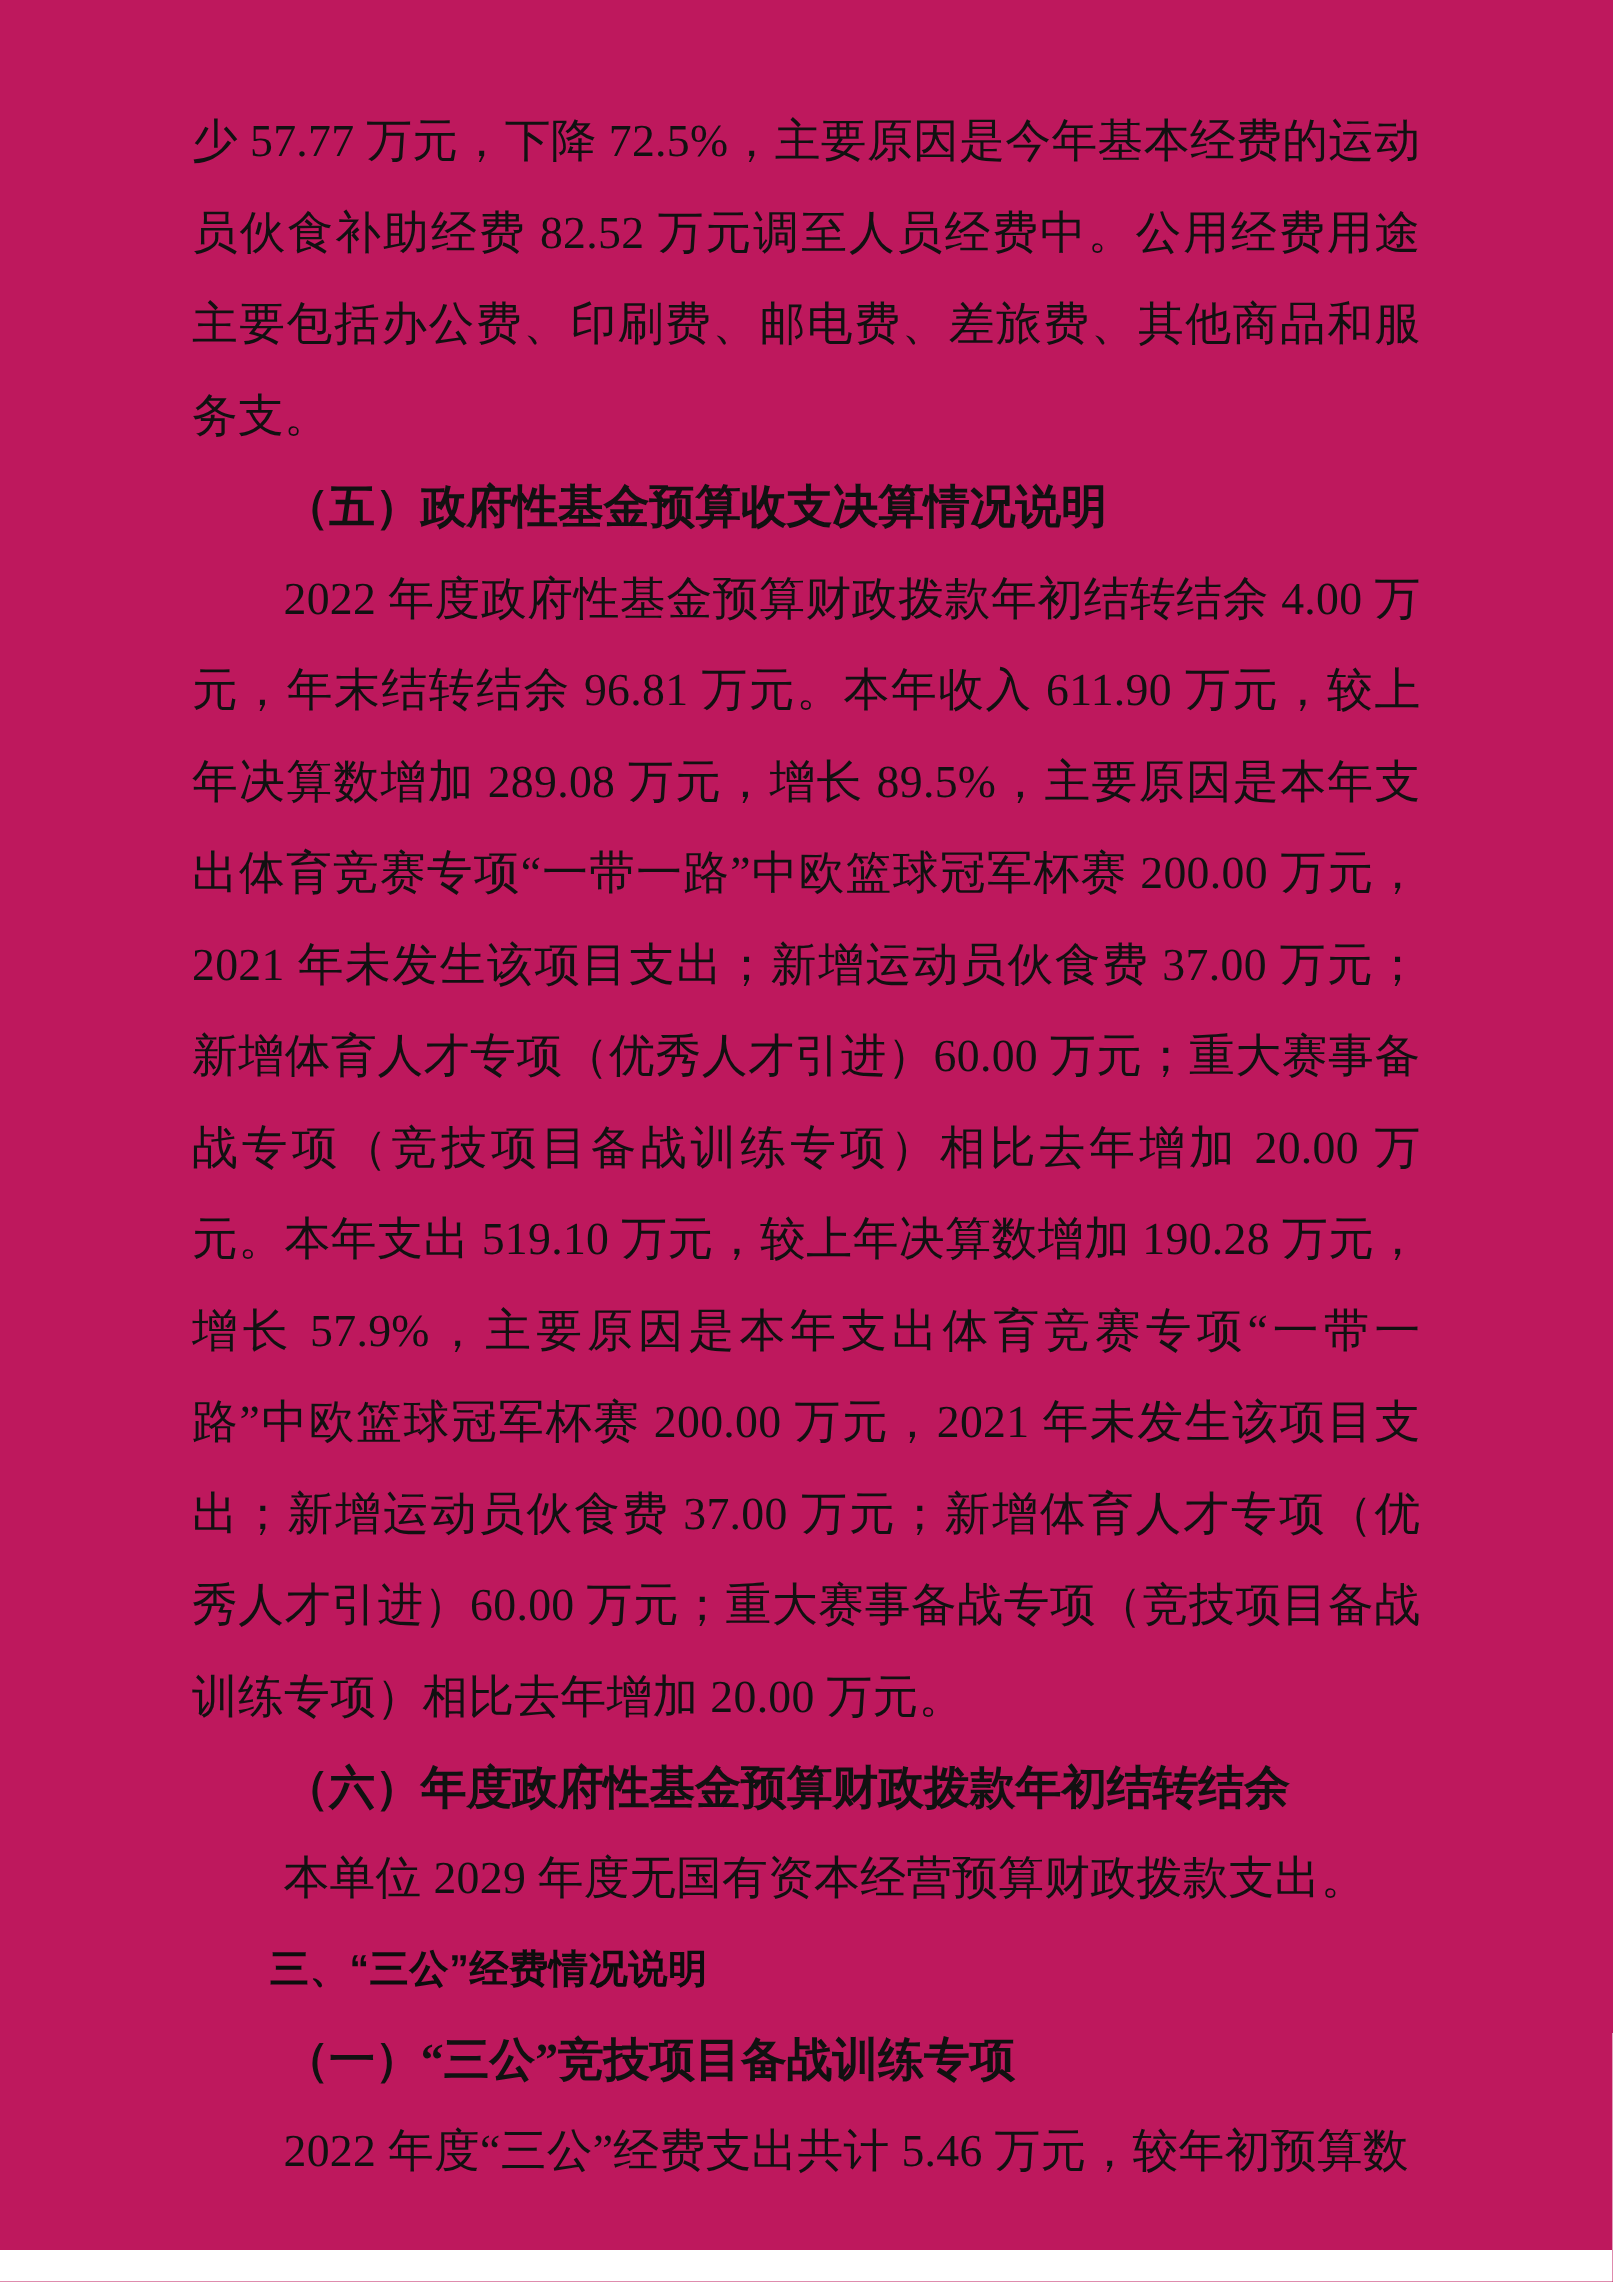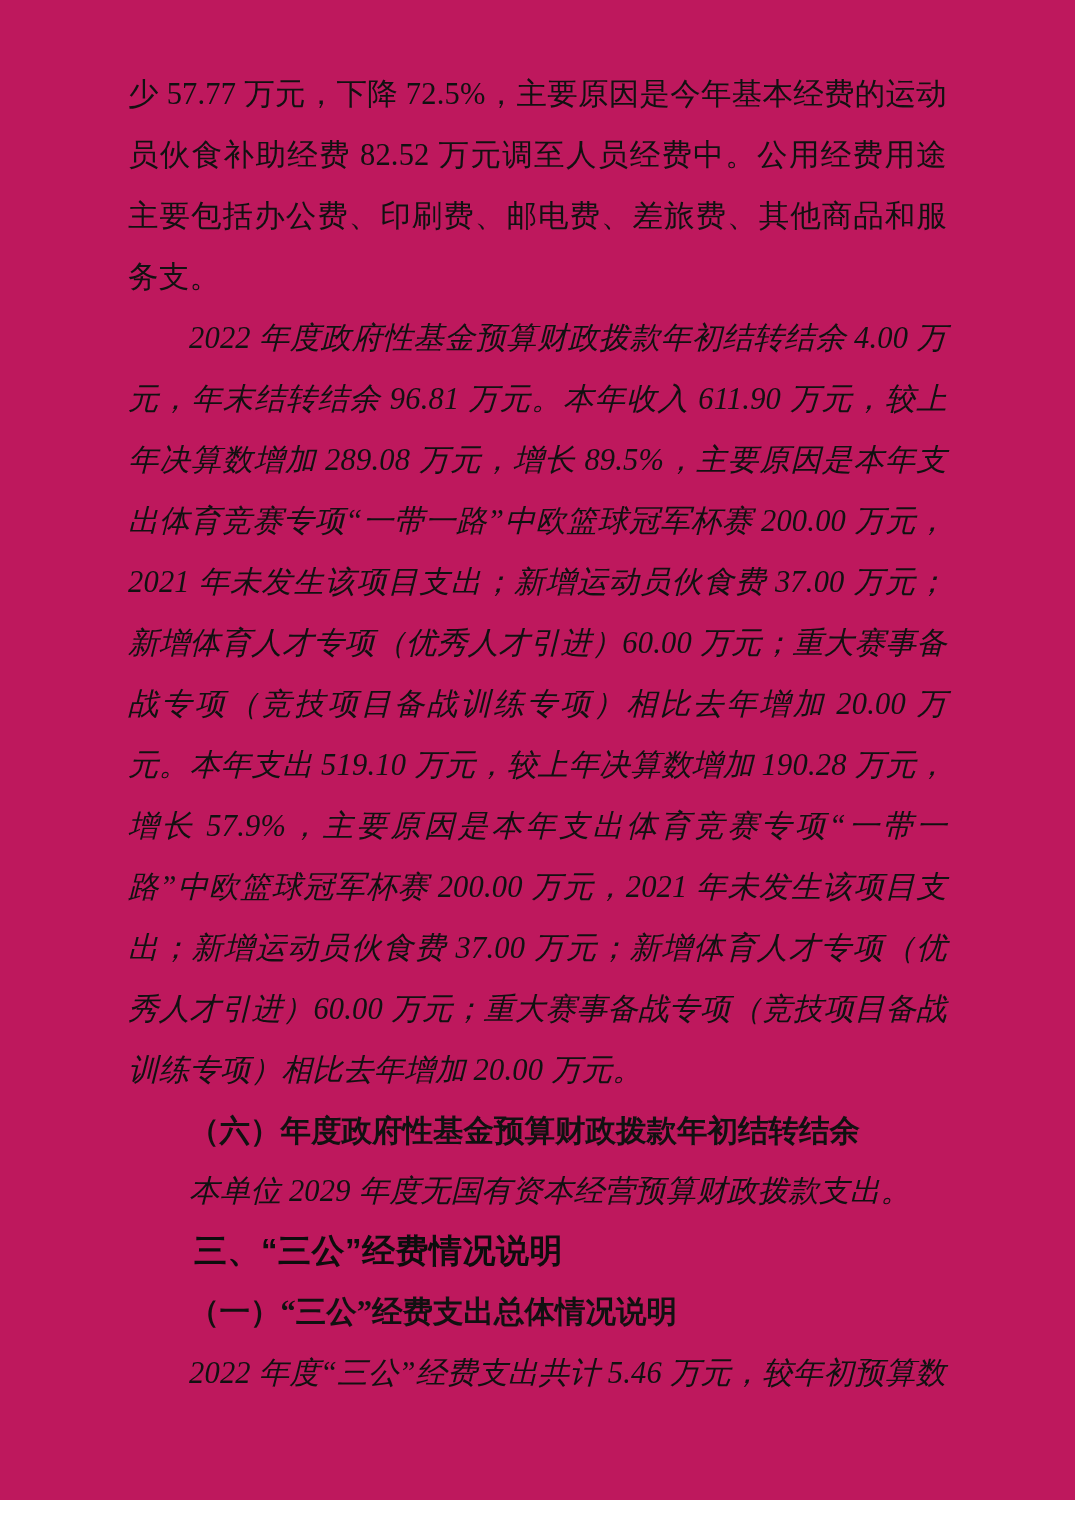--- a/index.html
+++ b/index.html
@@ -27,58 +27,58 @@
   .para {
     font-size: 30.5px;
     line-height: 61px;
     text-align: justify;
     text-justify: inter-ideograph;
     letter-spacing: 0.2px;
     color: #111111;
   }
   .indent {
     text-indent: 2em;
-    font-style: italic;
   }
   .heading-sub {
     font-size: 30.5px;
     line-height: 61px;
     text-indent: 2em;
     font-weight: bold;
     color: #111111;
     font-family: "Liberation Serif", "DejaVu Serif", serif;
   }
   .heading-main {
-    font-size: 33px;
+    font-size: 26px;
     line-height: 62px;
     text-indent: 2em;
     font-weight: bold;
     color: #0d0d0d;
     font-family: "Liberation Sans", "DejaVu Sans", sans-serif;
     letter-spacing: 0.5px;
   }
   .tight {
     line-height: 58px;
   }
 </style>
 </head>
 <body>
 
 <div class="page">
   <div class="doc-body">
 
     <p class="para">少 57.77 万元，下降 72.5%，主要原因是今年基本经费的运动员伙食补助经费 82.52 万元调至人员经费中。公用经费用途主要包括办公费、印刷费、邮电费、差旅费、其他商品和服务支。</p>
 
+    <p class="heading-sub">（五）政府性基金预算收支决算情况说明</p>
 
     <p class="para indent">2022 年度政府性基金预算财政拨款年初结转结余 4.00 万元，年末结转结余 96.81 万元。本年收入 611.90 万元，较上年决算数增加 289.08 万元，增长 89.5%，主要原因是本年支出体育竞赛专项“一带一路”中欧篮球冠军杯赛 200.00 万元，2021 年未发生该项目支出；新增运动员伙食费 37.00 万元；新增体育人才专项（优秀人才引进）60.00 万元；重大赛事备战专项（竞技项目备战训练专项）相比去年增加 20.00 万元。本年支出 519.10 万元，较上年决算数增加 190.28 万元，增长 57.9%，主要原因是本年支出体育竞赛专项“一带一路”中欧篮球冠军杯赛 200.00 万元，2021 年未发生该项目支出；新增运动员伙食费 37.00 万元；新增体育人才专项（优秀人才引进）60.00 万元；重大赛事备战专项（竞技项目备战训练专项）相比去年增加 20.00 万元。</p>
 
     <p class="heading-sub">（六）年度政府性基金预算财政拨款年初结转结余</p>
 
     <p class="para indent tight">本单位 2029 年度无国有资本经营预算财政拨款支出。</p>
 
     <p class="heading-main">三、“三公”经费情况说明</p>
 
-    <p class="heading-sub">（一）“三公”经费支出总体情况说明</p>
+    <p class="heading-sub">（一）“三公”竞技项目备战训练专项</p>
 
     <p class="para indent">2022 年度“三公”经费支出共计 5.46 万元，较年初预算数</p>
 
   </div>
 </div>
 
 </body></html>

